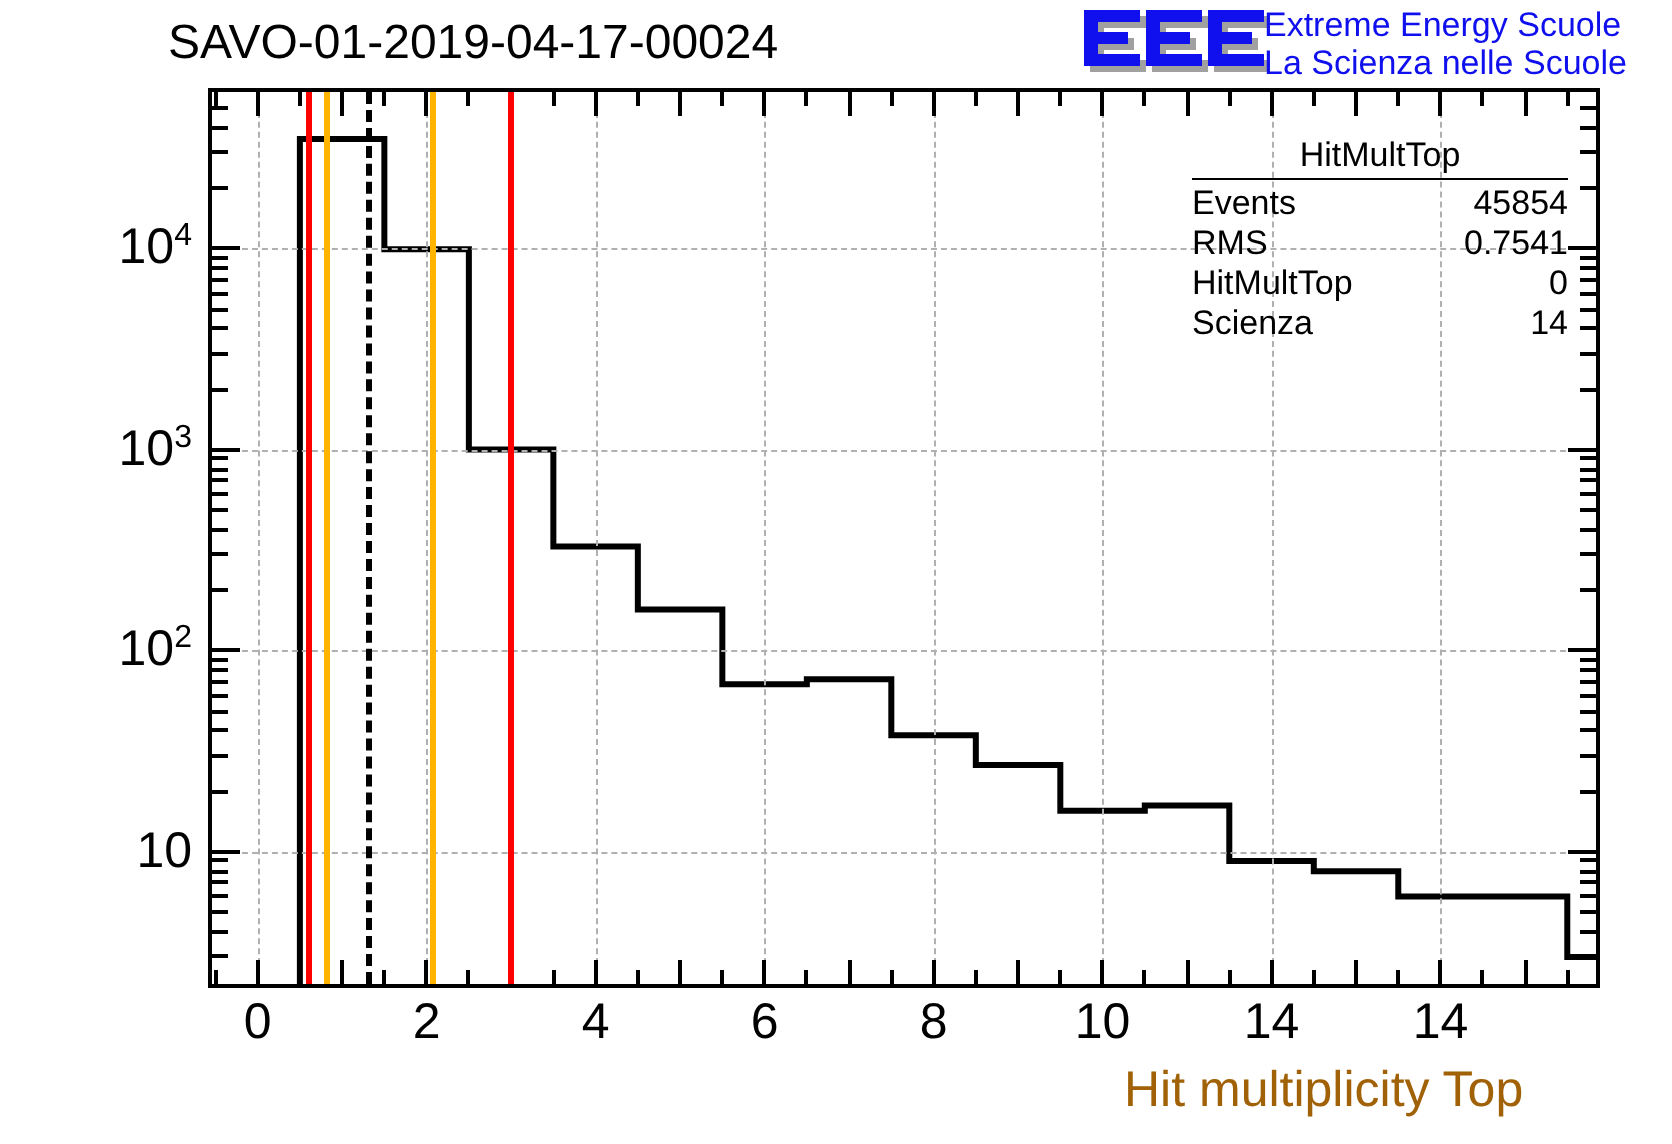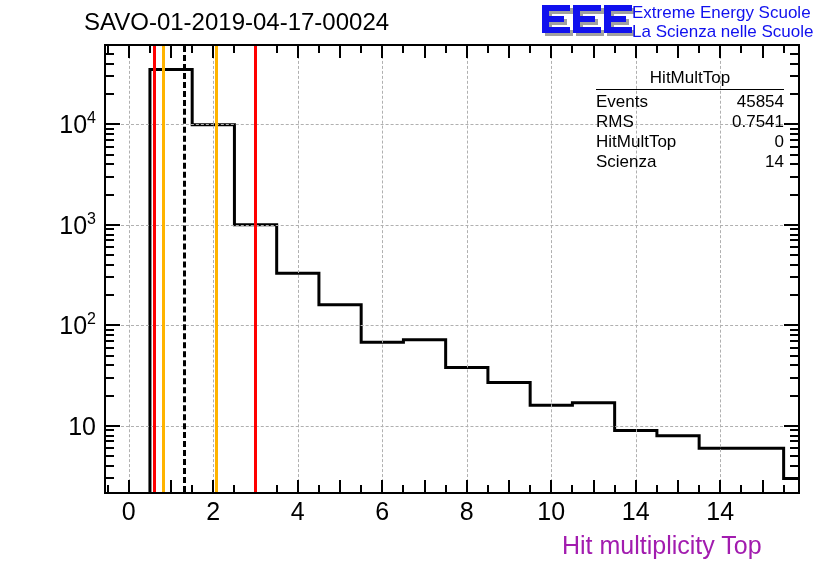--- a/index.html
+++ b/index.html
@@ -48,21 +48,21 @@
   .xlabel{
     position:absolute;font-size:25px;color:#000;text-align:center;
     transform:translateX(-50%);white-space:nowrap;
   }
   .ylabel{
     position:absolute;font-size:25px;color:#000;text-align:right;
     white-space:nowrap;transform:translateY(-50%);
   }
   .ylabel sup{font-size:16px;vertical-align:super;}
   .axis-title{
-    position:absolute;font-size:25px;color:#a21caf;white-space:nowrap;
+    position:absolute;font-size:25px;color:#a16207;white-space:nowrap;
   }
 
   
   .vline{position:absolute;top:0;bottom:0;width:3px;}
   .vline.dashed{
     width:0;border-left:3px dashed #000;background:none;
   }
 
   
   .stats{

